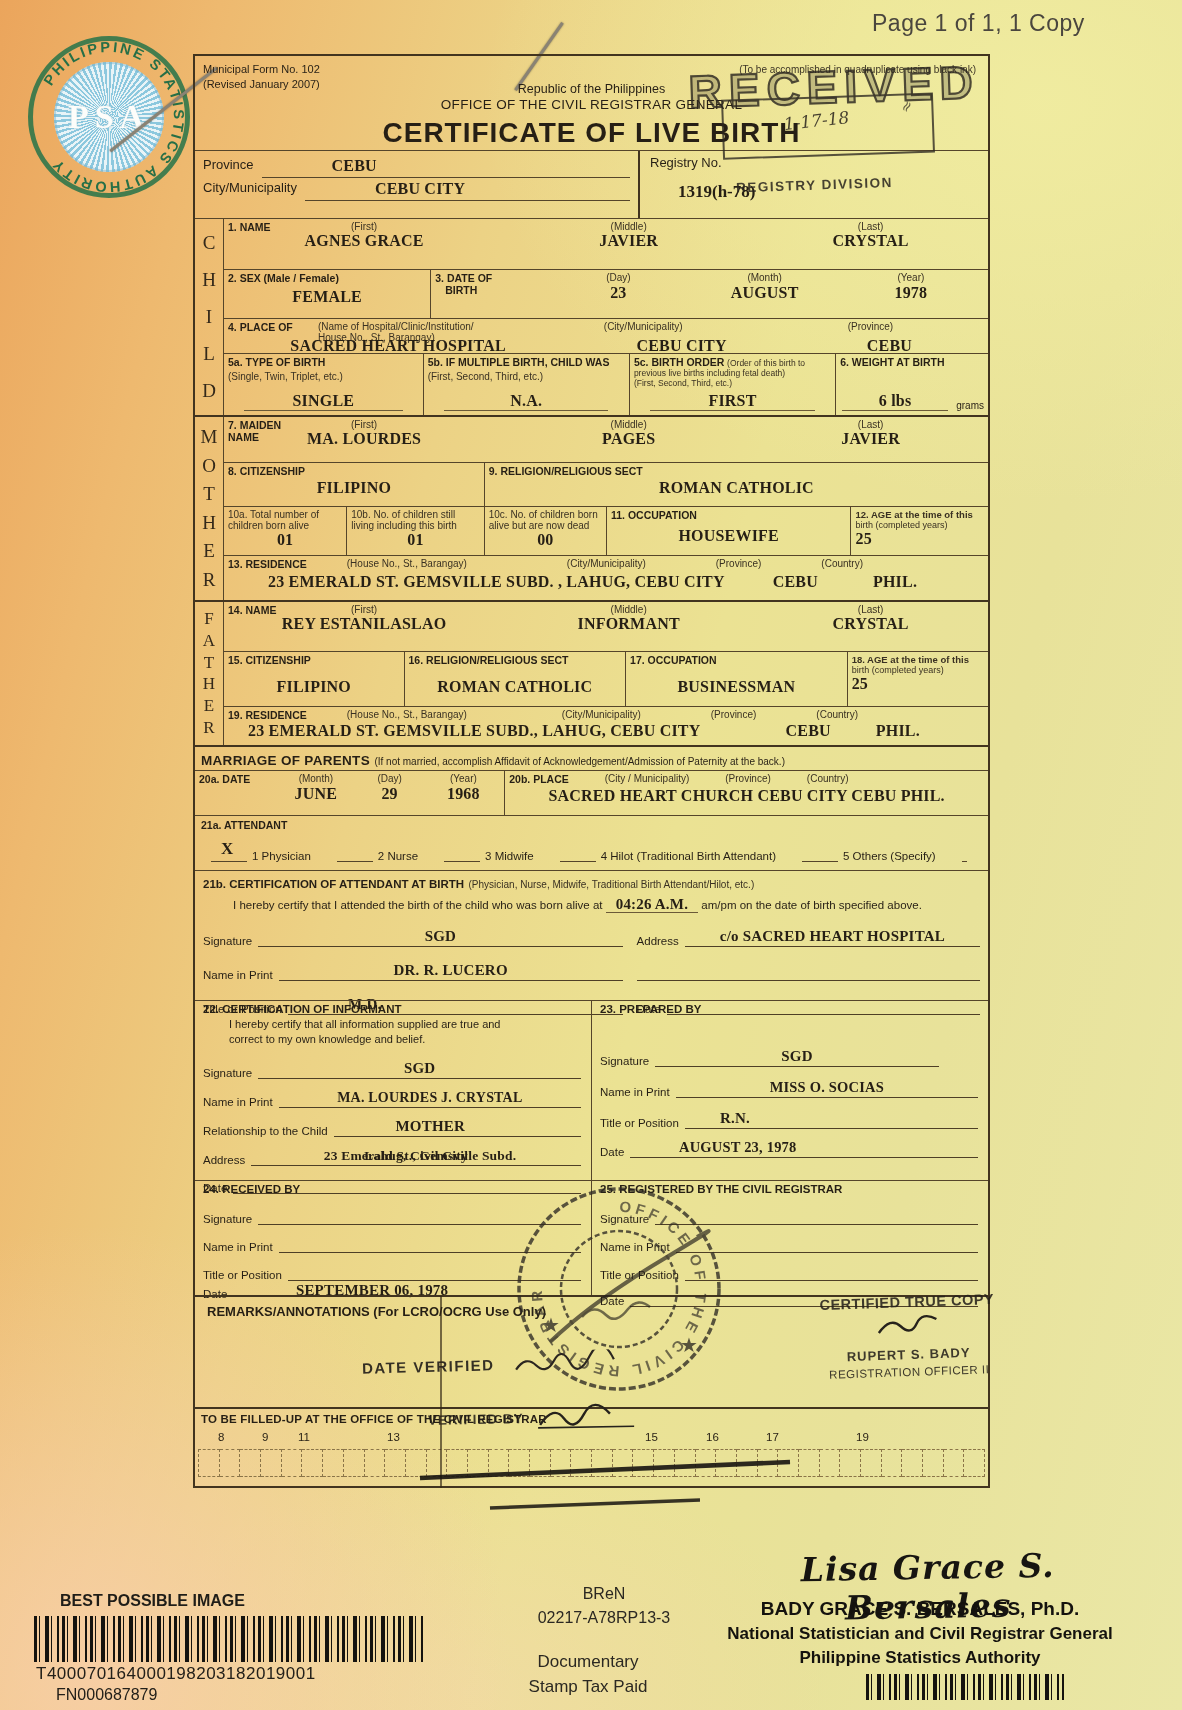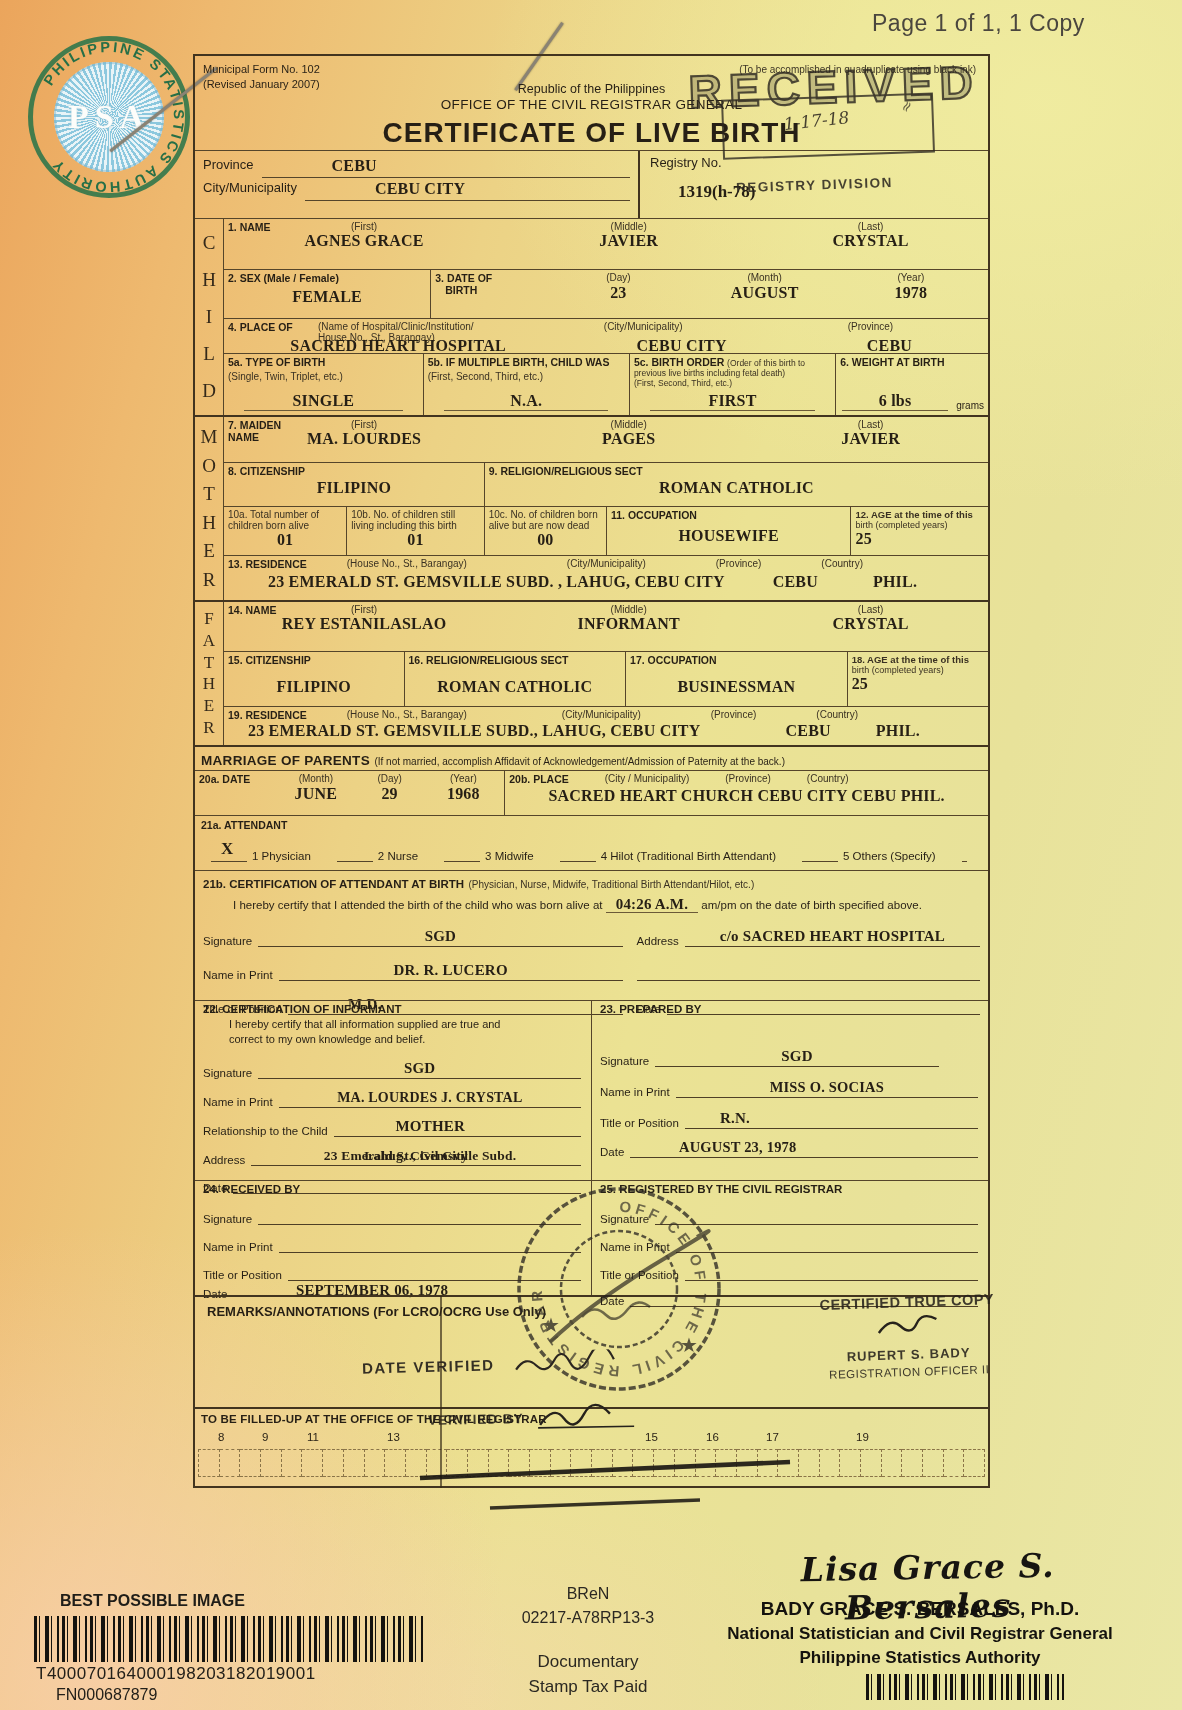--- a/index.html
+++ b/index.html
@@ -146,21 +146,21 @@
   .codebox{position:absolute;left:68px;top:1548px;width:400px;height:36px;border:2px solid #3a362e;
     box-sizing:border-box;text-align:center;line-height:33px;font-size:20px;color:#2b2822;letter-spacing:.5px;}
   .bestimg{position:absolute;left:60px;top:1592px;font-size:16px;font-weight:bold;color:#1f1d18;}
   .barcode{position:absolute;background:repeating-linear-gradient(90deg,#15130f 0 3px,rgba(0,0,0,0) 3px 5px,
     #15130f 5px 6px,rgba(0,0,0,0) 6px 11px,#15130f 11px 15px,rgba(0,0,0,0) 15px 17px,
     #15130f 17px 18px,rgba(0,0,0,0) 18px 23px,#15130f 23px 25px,rgba(0,0,0,0) 25px 28px);}
   .bc1{left:34px;top:1616px;width:392px;height:46px;}
   .bc2{left:866px;top:1674px;width:198px;height:26px;}
   .bcnum{position:absolute;left:36px;top:1664px;font-size:17px;color:#23201a;letter-spacing:.5px;}
   .fnnum{position:absolute;left:56px;top:1686px;font-size:16px;color:#23201a;}
-  .bren{position:absolute;left:478px;top:1582px;width:220px;text-align:center;font-size:16px;color:#2b2822;line-height:1.5;}
+  .bren{position:absolute;left:494px;top:1582px;width:220px;text-align:center;font-size:16px;color:#2b2822;line-height:1.5;}
   .docstamp{position:absolute;left:478px;top:1650px;width:220px;text-align:center;font-size:17px;color:#2b2822;line-height:1.45;}
   .script{position:absolute;left:728px;top:1548px;width:400px;text-align:center;
     font-family:"DejaVu Serif",serif;font-style:italic;font-weight:bold;font-size:33px;color:#171511;
     transform:rotate(-1deg);letter-spacing:1px;}
   .signame{position:absolute;left:700px;top:1598px;width:440px;text-align:center;font-weight:bold;
     font-size:19px;color:#14120e;}
   .sigtitle{position:absolute;left:690px;top:1624px;width:460px;text-align:center;font-weight:bold;
     font-size:17px;color:#14120e;}
   .sigorg{position:absolute;left:690px;top:1648px;width:460px;text-align:center;font-weight:bold;
     font-size:17px;color:#14120e;}
@@ -627,21 +627,21 @@
     </div>
 
     <div class="sec remarks" style="border-top:2px solid var(--bd)">
       <b>REMARKS/ANNOTATIONS (For LCRO/OCRG Use Only)</b>
     </div>
 
     <div class="sec fillup">
       <div class="lab">TO BE FILLED-UP AT THE OFFICE OF THE CIVIL REGISTRAR</div>
       <span class="fnum" style="left:23px">8</span>
       <span class="fnum" style="left:67px">9</span>
-      <span class="fnum" style="left:112px">11</span>
+      <span class="fnum" style="left:103px">11</span>
       <span class="fnum" style="left:192px">13</span>
       <span class="fnum" style="left:450px">15</span>
       <span class="fnum" style="left:511px">16</span>
       <span class="fnum" style="left:571px">17</span>
       <span class="fnum" style="left:661px">19</span>
       <div class="fgrid">
           <div class="fcell"></div>
           <div class="fcell"></div>
           <div class="fcell"></div>
           <div class="fcell"></div>

